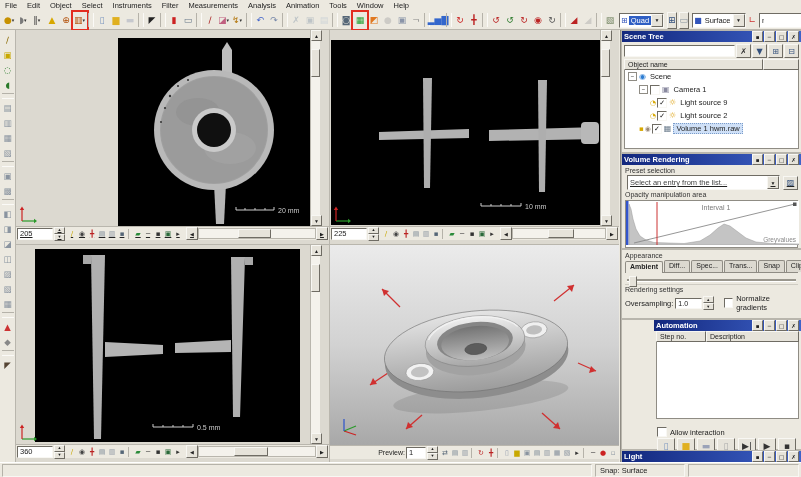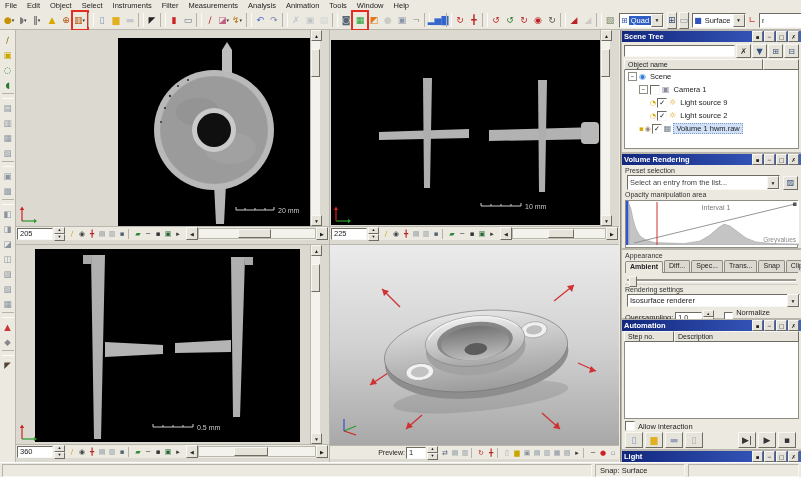--- a/index.html
+++ b/index.html
@@ -64,21 +64,21 @@
   #tree-header .hc{flex:1;font-size:7px;padding:1px 3px;}
   #tree-body{margin:0 2px 2px;background:#fff;border:1px solid #8f8c84;border-top:none;height:78px;overflow:hidden;}
   .trow{display:flex;align-items:center;height:13px;white-space:nowrap;}
   .trow.sel .tlabel{background:#cfe0f7;border:1px dotted #7a9cc9;}
   .exp{width:7px;height:7px;border:1px solid #8f8c84;background:#fff;font-size:6px;line-height:6px;text-align:center;margin-right:2px;}
   .pre{font-family:"DejaVu Sans",sans-serif;font-size:7px;margin-right:1px;}
   .trow .cb{margin-right:2px;}
   .ticon{font-family:"DejaVu Sans",sans-serif;font-size:8px;margin-right:2px;}
   .tlabel{font-size:7.5px;padding:0 2px;}
   
-  #vr-combo-row{display:flex;align-items:center;margin:0 3px;}
+  #vr-combo-row{display:flex;align-items:center;margin:0 3px;text-decoration:underline;}
   #hist-wrap{margin:1px 3px 0;border:1px solid #8f8c84;background:#fff;height:46px;position:relative;}
   #vr-scrollrow{display:flex;align-items:center;margin:1px 3px;}
   
   .tabs{display:flex;margin:1px 3px 0;border-bottom:1px solid #8f8c84;height:12px;}
   .tab{font-size:7px;padding:1px 4px;border:1px solid #8f8c84;border-bottom:none;background:#dcd9d0;margin-right:1px;border-radius:2px 2px 0 0;}
   .tab.active{background:#ece9e0;font-weight:bold;position:relative;top:1px;}
   .slider{margin:3px 5px 1px;height:7px;position:relative;}
   .slider .strack{position:absolute;left:0;right:0;top:3px;height:2px;background:#9a978e;border-bottom:1px solid #fff;}
   .slider .sthumb{position:absolute;left:2px;top:0;width:6px;height:9px;background:#e6e3da;border:1px solid;border-color:#f8f7f3 #6f6c64 #6f6c64 #f8f7f3;}
   .formrow{display:flex;align-items:center;margin:1px 3px;font-size:7.5px;}
@@ -368,21 +368,21 @@
           <polygon points="0.8,4 3,0.5 5.2,4" fill="#cc2222"></polygon>
       </svg>
       <div class="vscroll" style="height:196px;">
         <span class="sarr raised">▲</span>
         <span class="vtrack">
             <span class="vthumb"></span>
           </span>
         <span class="sarr raised">▼</span>
       </div>
     </div>
-    <div class="ctlbar" style="top:196px;">
+    <div class="ctlbar" style="top:196px;text-decoration:underline;">
       <span class="slice-field sunken">205</span>
       <span class="spin">
           <span class="raised">▲</span>
           <span class="raised">▼</span>
         </span>
       <span class="strip" id="strip-tl">
           <span class="vsi">
             <span class="g" style="color: rgb(200, 168, 0);">∕</span>
           </span>
           <span class="vsi">
@@ -844,55 +844,49 @@
           <span class="tab">Spec...</span>
           <span class="tab">Trans...</span>
           <span class="tab">Snap</span>
           <span class="tab">Clipping</span>
         </div>
       <div class="slider">
         <span class="strack"></span>
           <span class="sthumb"></span>
       </div>
       <div class="grouplabel">Rendering settings</div>
-      <div style="margin:1px 3px 0;">
-        <span class="combo" style="width:100%;box-sizing:border-box;">
-          <span class="cval" style="flex:1">Isosurface renderer</span>
-          <span class="cbtn">▼</span>
-        </span>
-      </div>
       <div class="formrow">
         <span>Oversampling:</span>
         <span class="numfield sunken">1.0</span>
         <span class="spin">
             <span class="raised">▲</span>
             <span class="raised">▼</span>
           </span>
         <span class="cb" style="margin-left:10px;"></span>
         <span style="margin-left:3px;">Normalize gradients</span>
       </div>
     </div>
 
-    <div class="panel" style="top:289px;height:131px;">
+    <div class="panel" style="top:289px;height:131px;padding-left:32px;">
       <div class="titlebar">
         <span>Automation</span>
         <span class="tspacer"></span>
           <span class="js-winbtns" style="display: inline-flex;">
             <span class="wbtn">▪</span>
             <span class="wbtn">─</span>
             <span class="wbtn">□</span>
             <span class="wbtn">✗</span>
           </span>
       </div>
       <div id="auto-cols">
         <span class="hc raised" style="width:42px;">Step no.</span>
         <span class="hc raised" style="flex:1;">Description</span>
       </div>
       <div id="auto-list"></div>
-      <div class="formrow" style="margin-top:2px;">
+      <div class="formrow" style="margin-top:8px;">
         <span class="cb"></span>
         <span style="margin-left:3px;">Allow interaction</span>
       </div>
       <div style="display:flex;align-items:center;margin:1px 3px;">
         <span id="auto-files" style="display:inline-flex;">
             <span class="abi">
               <span class="g" style="color: rgb(125, 151, 192);">▯</span>
             </span>
             <span class="abi">
               <span class="g" style="color: rgb(224, 176, 32);">▆</span>

